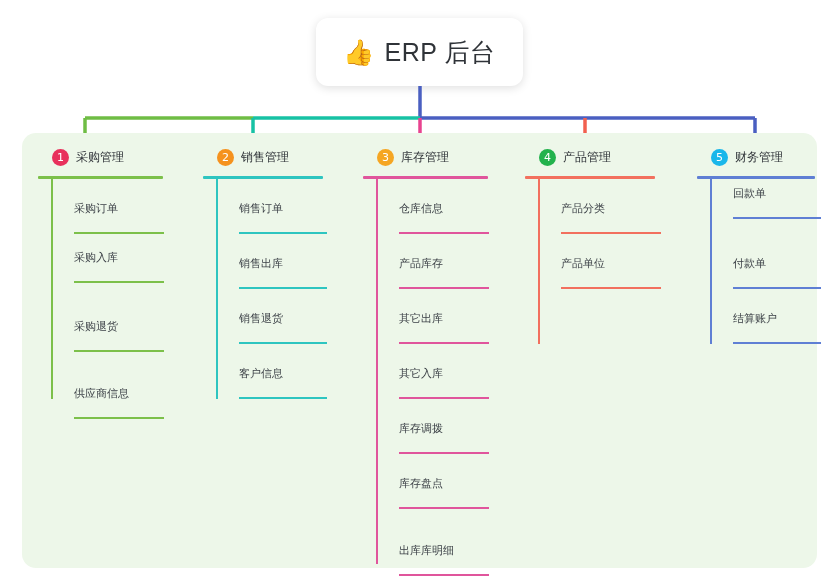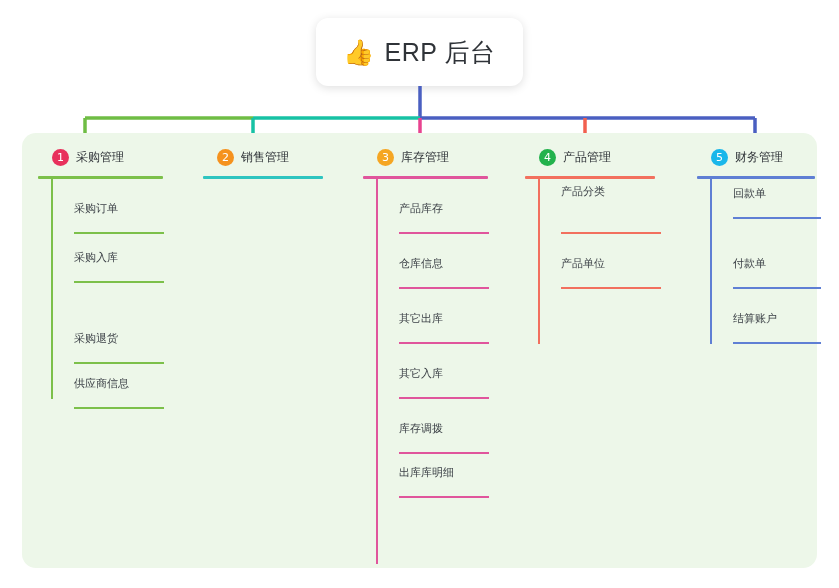--- a/index.html
+++ b/index.html
@@ -170,80 +170,103 @@
         <div class="items">
           <div class="spine" style="background: rgb(124, 192, 74); height: 220px;"></div>
           <div class="leaf" style="height: 55px; width: 113px;">
             <div class="leaf-label">采购订单</div>
             <div class="leaf-rule" style="background: rgb(124, 192, 74);"></div>
           </div>
           <div class="leaf" style="height: 49px; width: 113px;">
             <div class="leaf-label">采购入库</div>
             <div class="leaf-rule" style="background: rgb(124, 192, 74);"></div>
           </div>
-          <div class="leaf" style="height: 69px; width: 113px; margin-top: 12px;">
+          <div class="leaf" style="height: 69px; width: 113px;">
             <div class="leaf-label">采购退货</div>
             <div class="leaf-rule" style="background: rgb(124, 192, 74);"></div>
           </div>
-          <div class="leaf" style="height: 45px; width: 113px;">
+          <div class="leaf" style="height: 67px; width: 113px;">
             <div class="leaf-label">供应商信息</div>
             <div class="leaf-rule" style="background: rgb(124, 192, 74);"></div>
           </div>
         </div>
       </div>
       <div class="column" style="left: 203px;">
         <div class="col-head">
           <span class="badge" style="background: rgb(245, 146, 30);">2</span>
           <span class="col-title">销售管理</span>
         </div>
         <div class="head-rule" style="background: rgb(46, 197, 192); width: 120px;"></div>
+        <div class="items">
+          <div class="spine" style="background: rgb(46, 197, 192); height: 220px;"></div>
+          <div class="leaf" style="height: 55px; width: 111px;">
+            <div class="leaf-label">销售订单</div>
+            <div class="leaf-rule" style="background: rgb(46, 197, 192);"></div>
+          </div>
+          <div class="leaf" style="height: 55px; width: 111px;">
+            <div class="leaf-label">销售出库</div>
+            <div class="leaf-rule" style="background: rgb(46, 197, 192);"></div>
+          </div>
+          <div class="leaf" style="height: 55px; width: 111px;">
+            <div class="leaf-label">销售退货</div>
+            <div class="leaf-rule" style="background: rgb(46, 197, 192);"></div>
+          </div>
+          <div class="leaf" style="height: 55px; width: 111px;">
+            <div class="leaf-label">客户信息</div>
+            <div class="leaf-rule" style="background: rgb(46, 197, 192);"></div>
+          </div>
+        </div>
       </div>
       <div class="column" style="left: 363px;">
         <div class="col-head">
           <span class="badge" style="background: rgb(245, 166, 35);">3</span>
           <span class="col-title">库存管理</span>
         </div>
         <div class="head-rule" style="background: rgb(224, 85, 156); width: 125px;"></div>
         <div class="items">
           <div class="spine" style="background: rgb(224, 85, 156); height: 385px;"></div>
           <div class="leaf" style="height: 55px; width: 113px;">
+            <div class="leaf-label">仓库信息</div>
+            <div class="leaf-rule" style="background: rgb(224, 85, 156);"></div>
+          </div>
+          <div class="leaf" style="height: 55px; width: 113px;">
             <div class="leaf-label">产品库存</div>
             <div class="leaf-rule" style="background: rgb(224, 85, 156);"></div>
           </div>
           <div class="leaf" style="height: 55px; width: 113px;">
-            <div class="leaf-label">仓库信息</div>
-            <div class="leaf-rule" style="background: rgb(224, 85, 156);"></div>
-          </div>
-          <div class="leaf" style="height: 55px; width: 113px;">
             <div class="leaf-label">其它出库</div>
             <div class="leaf-rule" style="background: rgb(224, 85, 156);"></div>
           </div>
           <div class="leaf" style="height: 55px; width: 113px;">
             <div class="leaf-label">其它入库</div>
             <div class="leaf-rule" style="background: rgb(224, 85, 156);"></div>
           </div>
           <div class="leaf" style="height: 55px; width: 113px;">
             <div class="leaf-label">库存调拨</div>
             <div class="leaf-rule" style="background: rgb(224, 85, 156);"></div>
           </div>
-          <div class="leaf" style="height: 44px; width: 113px;">
+          <div class="leaf" style="height: 55px; width: 113px;">
+            <div class="leaf-label">库存盘点</div>
+            <div class="leaf-rule" style="background: rgb(224, 85, 156);"></div>
+          </div>
+          <div class="leaf" style="height: 67px; width: 113px;">
             <div class="leaf-label">出库库明细</div>
             <div class="leaf-rule" style="background: rgb(224, 85, 156);"></div>
           </div>
         </div>
       </div>
       <div class="column" style="left: 525px;">
         <div class="col-head">
           <span class="badge" style="background: rgb(34, 178, 76);">4</span>
           <span class="col-title">产品管理</span>
         </div>
         <div class="head-rule" style="background: rgb(242, 112, 94); width: 130px;"></div>
         <div class="items">
           <div class="spine" style="background: rgb(242, 112, 94); height: 165px;"></div>
-          <div class="leaf" style="height: 55px; width: 123px; gap: 17px;">
+          <div class="leaf" style="height: 55px; width: 123px;">
             <div class="leaf-label">产品分类</div>
             <div class="leaf-rule" style="background: rgb(242, 112, 94);"></div>
           </div>
           <div class="leaf" style="height: 55px; width: 123px;">
             <div class="leaf-label">产品单位</div>
             <div class="leaf-rule" style="background: rgb(242, 112, 94);"></div>
           </div>
         </div>
       </div>
       <div class="column" style="left: 697px;">

